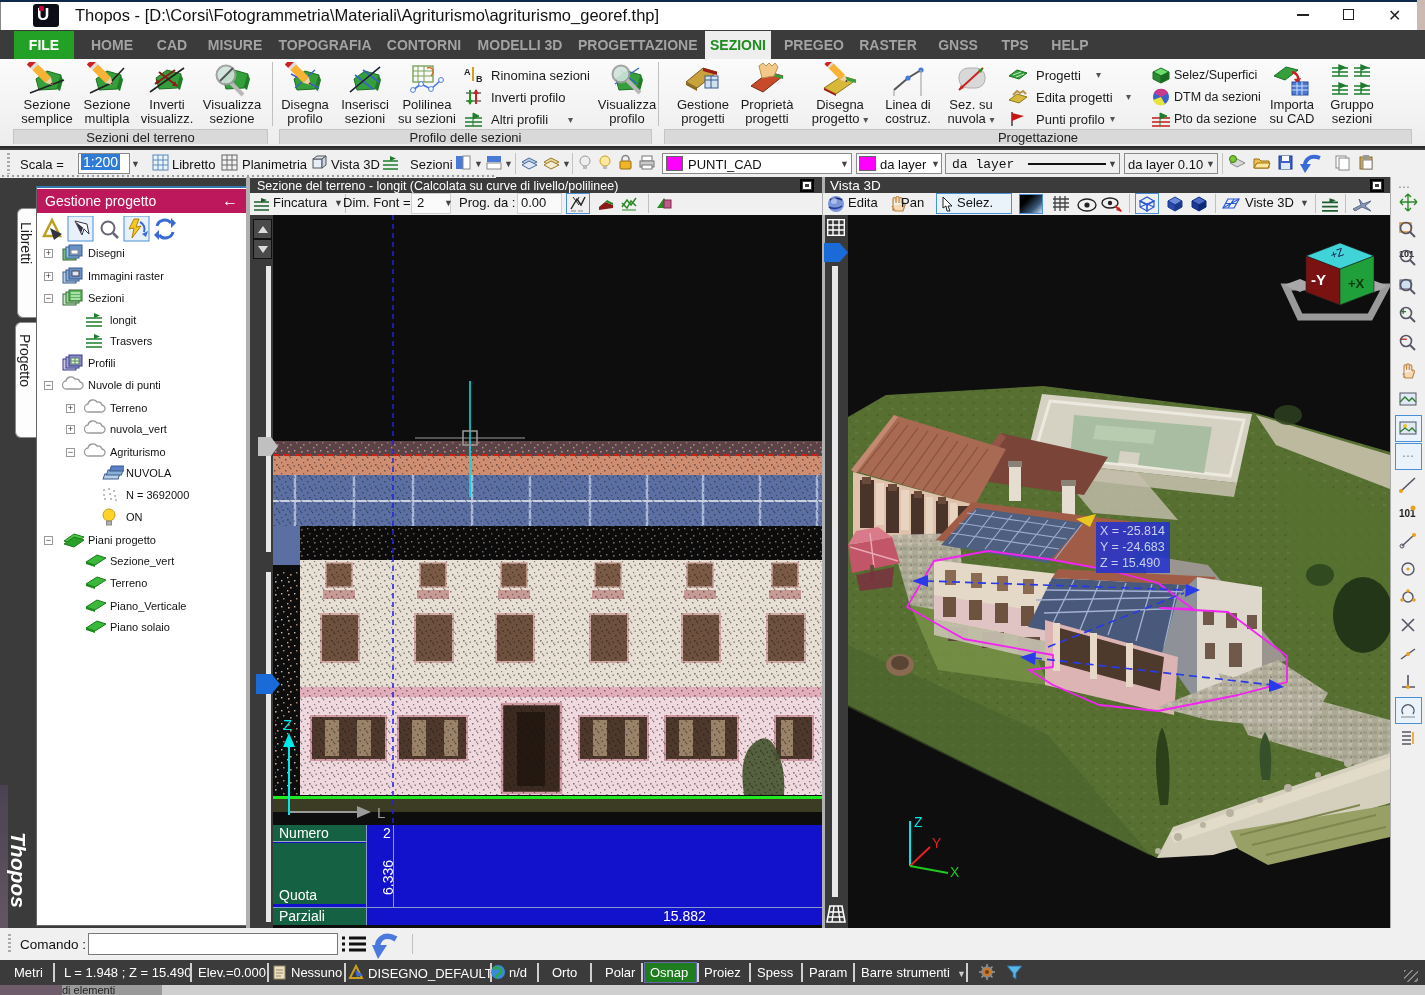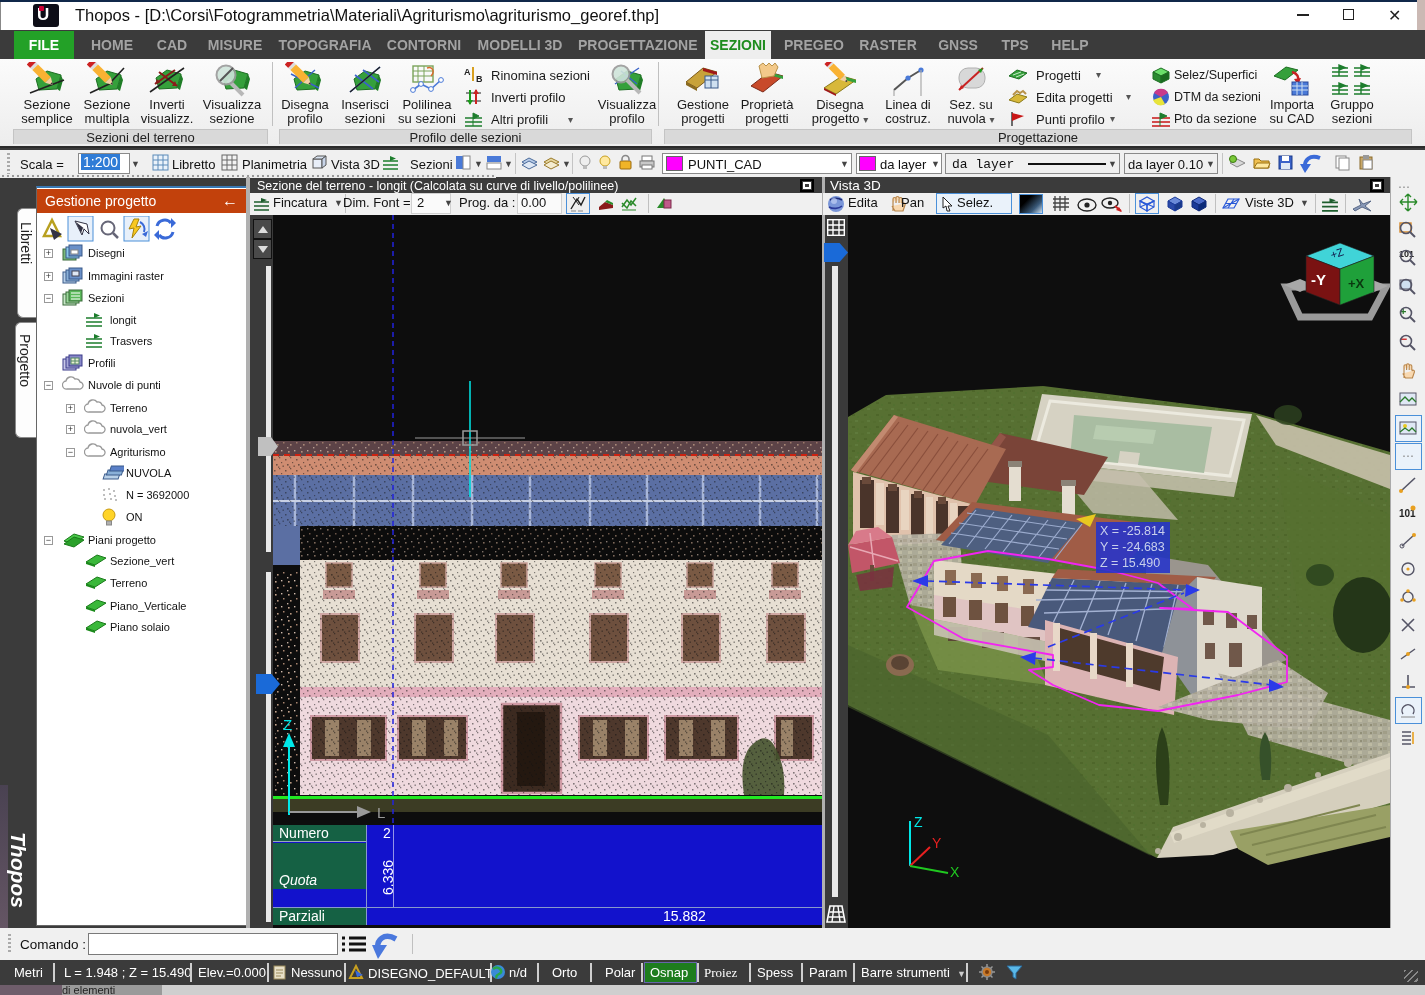--- a/index.html
+++ b/index.html
@@ -425,21 +425,21 @@
   <div class="abs" style="left:19px;top:334px;width:14px;height:94px;color:#222;font-size:14px;writing-mode:vertical-rl;">Progetto</div>
   <div class="abs" style="left:6px;top:832px;width:24px;height:76px;color:#fff;font-size:21px;font-weight:bold;font-style:italic;writing-mode:vertical-rl;">Thopos</div>
 </div>
 <div id="treepanel">
 <style>
  .trow{position:absolute;font-size:11px;color:#111;height:21px;line-height:21px;}
  .pm{position:absolute;width:9px;height:9px;background:#fff;border:1px solid #999;font-size:9px;line-height:7px;text-align:center;color:#333;}
  .ticon{position:absolute;}
 </style>
 <div class="abs" style="left:36px;top:186px;width:211px;height:740px;background:#fff;border:1px solid #666;border-top:2px solid #3878b4;"></div>
-<div class="abs" style="left:37px;top:189px;width:209px;height:24px;background:#c2410c;color:#fff;font-size:14px;line-height:24px;"><span style="margin-left:8px;">Gestione progetto</span><span style="position:absolute;right:8px;font-size:16px;">←</span></div>
+<div class="abs" style="left:37px;top:189px;width:209px;height:24px;background:#be185d;color:#fff;font-size:14px;line-height:24px;"><span style="margin-left:8px;">Gestione progetto</span><span style="position:absolute;right:8px;font-size:16px;">←</span></div>
 <div class="abs" style="left:40px;top:216px;width:200px;height:28px;">
  <svg width="200" height="28">
   <g transform="translate(2,2)">
           <polygon points="2,18 10,2 18,18" fill="none" stroke="#b8a020" stroke-width="2.5"></polygon>
           <polygon points="8,10 20,16 12,22" fill="#334"></polygon>
         </g>
   <rect x="28" y="0" width="25" height="25" fill="#e8f0fa" stroke="#4a90d9"></rect>
   <g transform="translate(32,3)">
           <polygon points="3,2 10,16 12,10 17,15 15,5" fill="#fff" stroke="#334"></polygon>
           <polygon points="4,3 9,14 11,9 14,11" fill="#334"></polygon>
@@ -747,21 +747,21 @@
  <line x1="16" y1="600" x2="16" y2="528" stroke="#00e8e8" stroke-width="2"></line>
  <polygon points="16,518 10,532 22,532" fill="#00e8e8"></polygon>
  <line x1="16" y1="597" x2="88" y2="597" stroke="#9a9a9a" stroke-width="2"></line>
  <polygon points="98,597 84,591 84,603" fill="#9a9a9a"></polygon>
  <text x="104" y="603" fill="#9a9a9a" font-size="15" font-family="Liberation Sans">L</text>
 </svg>
 </div>
 
 <div class="abs" style="left:273px;top:825px;width:549px;height:100px;background:#1212cc;color:#fff;font-size:14px;">
   <div class="abs" style="left:0px;top:0;width:93px;height:17px;background:#156144;border-bottom:1px solid #9ab;"><span style="margin-left:6px;">Numero</span></div>
-  <div class="abs" style="left:0px;top:18px;width:93px;height:46px;background:#156144;font-style:italic;">
+  <div class="abs" style="left:0px;top:18px;width:93px;height:61px;background:#156144;">
         <span style="position:absolute;left:6px;bottom:1px;">Quota</span>
       </div>
   <div class="abs" style="left:0px;top:82px;width:93px;height:18px;background:#156144;border-top:1px solid #9ab;"><span style="margin-left:6px;">Parziali</span></div>
   <div class="abs" style="left:110px;top:0px;">2</div>
   <div class="abs" style="left:107px;top:35px;writing-mode:vertical-rl;transform:rotate(180deg);">6.336</div>
   <div class="abs" style="left:93px;top:0;width:1px;height:100px;background:#8899cc;"></div>
   <div class="abs" style="left:0;top:82px;width:549px;height:1px;background:#8899cc;"></div>
   <div class="abs" style="left:390px;top:83px;">15.882</div>
   <div class="abs" style="left:120px;top:0;width:1px;height:82px;background:rgba(255,255,255,0.55);"></div>
 </div>
@@ -1251,21 +1251,21 @@
     </svg>
 <div class="st" style="left:509px;">n/d</div>
     <div class="sd" style="left:537px;"></div>
 <div class="st" style="left:552px;">Orto</div>
     <div class="sd" style="left:590px;"></div>
 <div class="st" style="left:605px;">Polar</div>
     <div class="sd" style="left:641px;"></div>
 <div class="abs" style="left:644px;top:962px;width:53px;height:21px;background:#1e7d1e;border:1px solid #66a;"></div>
 <div class="st" style="left:650px;">Osnap</div>
     <div class="sd" style="left:697px;"></div>
-<div class="st" style="left:704px;font-family:Liberation Serif, serif;">Proiez</div>
+<div class="st" style="left:704px;">Proiez</div>
     <div class="sd" style="left:749px;"></div>
 <div class="st" style="left:757px;">Spess</div>
     <div class="sd" style="left:801px;"></div>
 <div class="st" style="left:809px;">Param</div>
     <div class="sd" style="left:853px;"></div>
 <div class="st" style="left:861px;">Barre strumenti</div>
 <div class="abs" style="left:957px;top:969px;font-size:9px;color:#ccc;">▼</div>
     <div class="sd" style="left:966px;"></div>
 <svg class="abs" style="left:979px;top:964px;" width="17" height="17">
       <circle cx="8" cy="8" r="5" fill="#c87a2a" stroke="#888" stroke-width="1.5"></circle>

